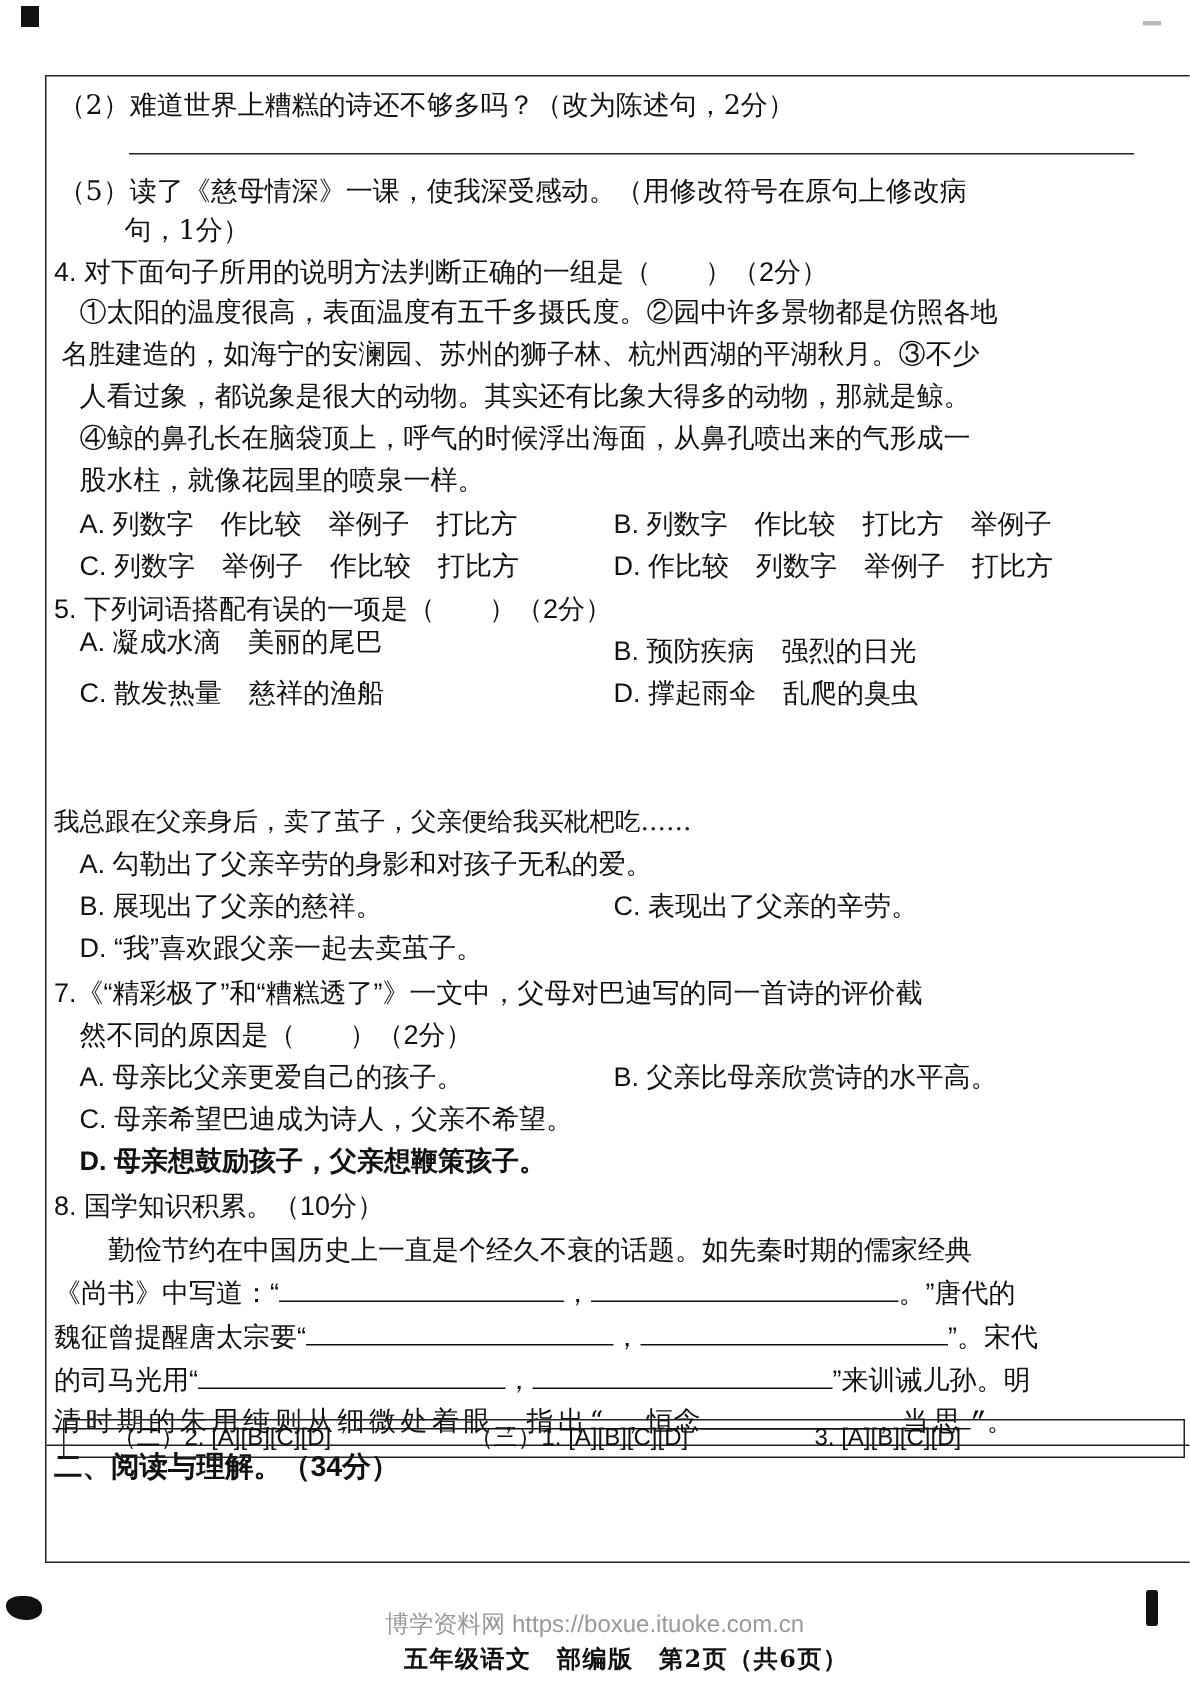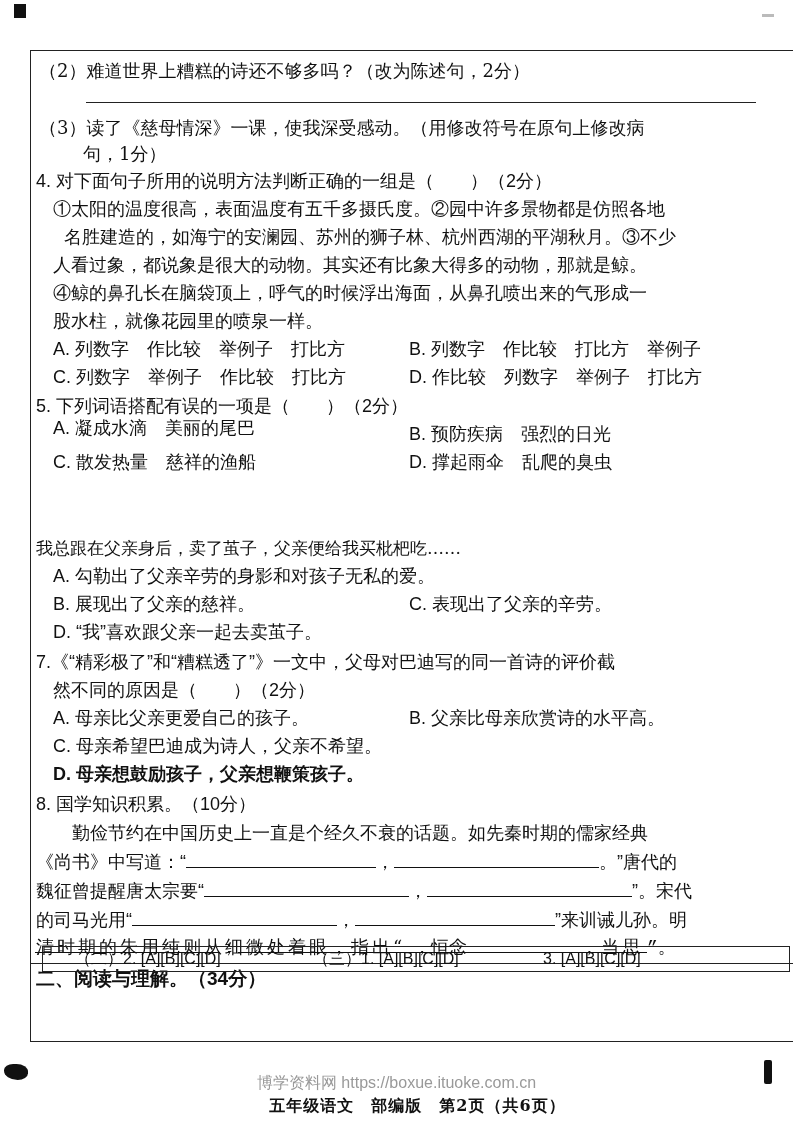--- a/index.html
+++ b/index.html
@@ -36,26 +36,26 @@
 <body>
 
 <div class="corner-mark"></div>
 <div class="tr-mark"></div>
 
 <div class="frame">
 
   <div class="line" style="left:8px; top:7px;">（2）难道世界上糟糕的诗还不够多吗？（改为陈述句，2分）</div>
   <div class="ans-line"></div>
 
-  <div class="line" style="left:8px; top:64px;">（3）读了《慈母情深》一课，使我深受感动。（用修改符号在原句上修改病</div>
+  <div class="line" style="left:8px; top:64px;">（5）读了《慈母情深》一课，使我深受感动。（用修改符号在原句上修改病</div>
   <div class="line" style="left:52px; top:90px;">句，1分）</div>
 
   <div class="line q" style="left:5px; top:117px;">4. 对下面句子所用的说明方法判断正确的一组是（　　）（2分）</div>
   <div class="line" style="left:22px; top:145px;">①太阳的温度很高，表面温度有五千多摄氏度。②园中许多景物都是仿照各地</div>
-  <div class="line" style="left:33px; top:173px;">名胜建造的，如海宁的安澜园、苏州的狮子林、杭州西湖的平湖秋月。③不少</div>
+  <div class="line" style="left:10px; top:173px;">名胜建造的，如海宁的安澜园、苏州的狮子林、杭州西湖的平湖秋月。③不少</div>
   <div class="line" style="left:22px; top:201px;">人看过象，都说象是很大的动物。其实还有比象大得多的动物，那就是鲸。</div>
   <div class="line" style="left:22px; top:229px;">④鲸的鼻孔长在脑袋顶上，呼气的时候浮出海面，从鼻孔喷出来的气形成一</div>
   <div class="line" style="left:22px; top:257px;">股水柱，就像花园里的喷泉一样。</div>
   <div class="opt q" style="left:22px; top:285px;">A. 列数字　作比较　举例子　打比方</div>
   <div class="opt q" style="left:378px; top:285px;">B. 列数字　作比较　打比方　举例子</div>
   <div class="opt q" style="left:22px; top:313px;">C. 列数字　举例子　作比较　打比方</div>
   <div class="opt q" style="left:378px; top:313px;">D. 作比较　列数字　举例子　打比方</div>
 
   <div class="line q" style="left:5px; top:342px;">5. 下列词语搭配有误的一项是（　　）（2分）</div>
   <div class="opt q" style="left:22px; top:364px;">A. 凝成水滴　美丽的尾巴</div>

